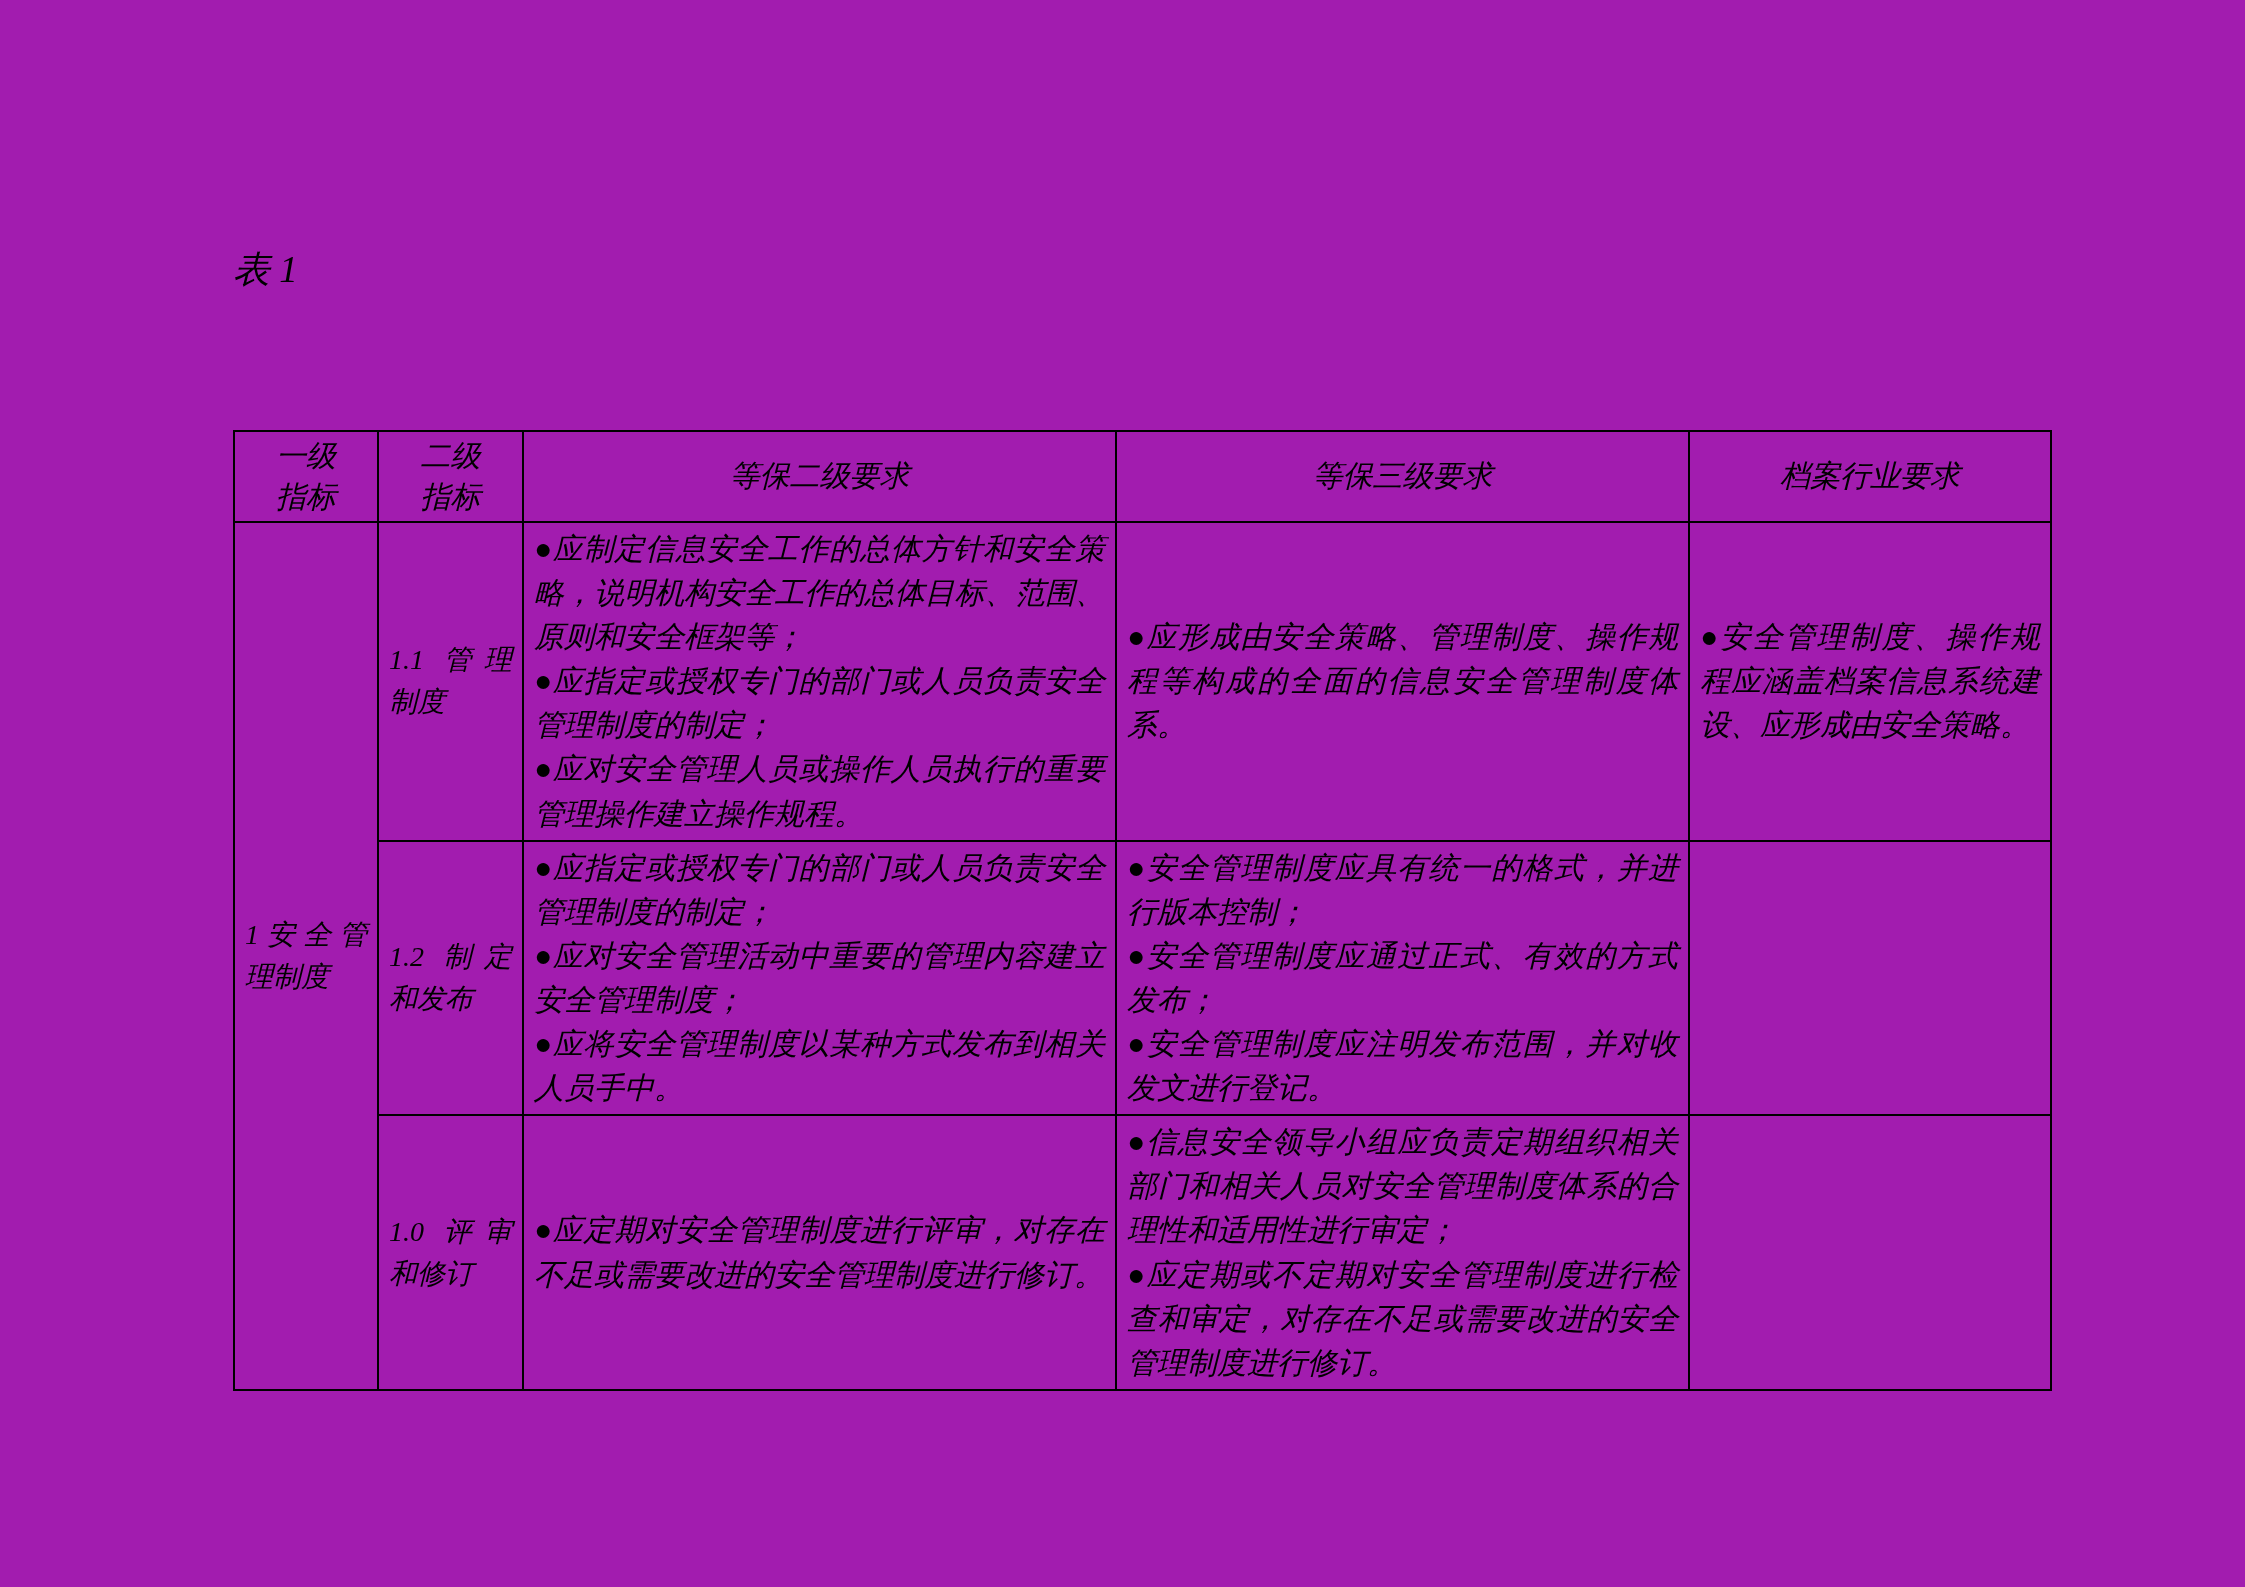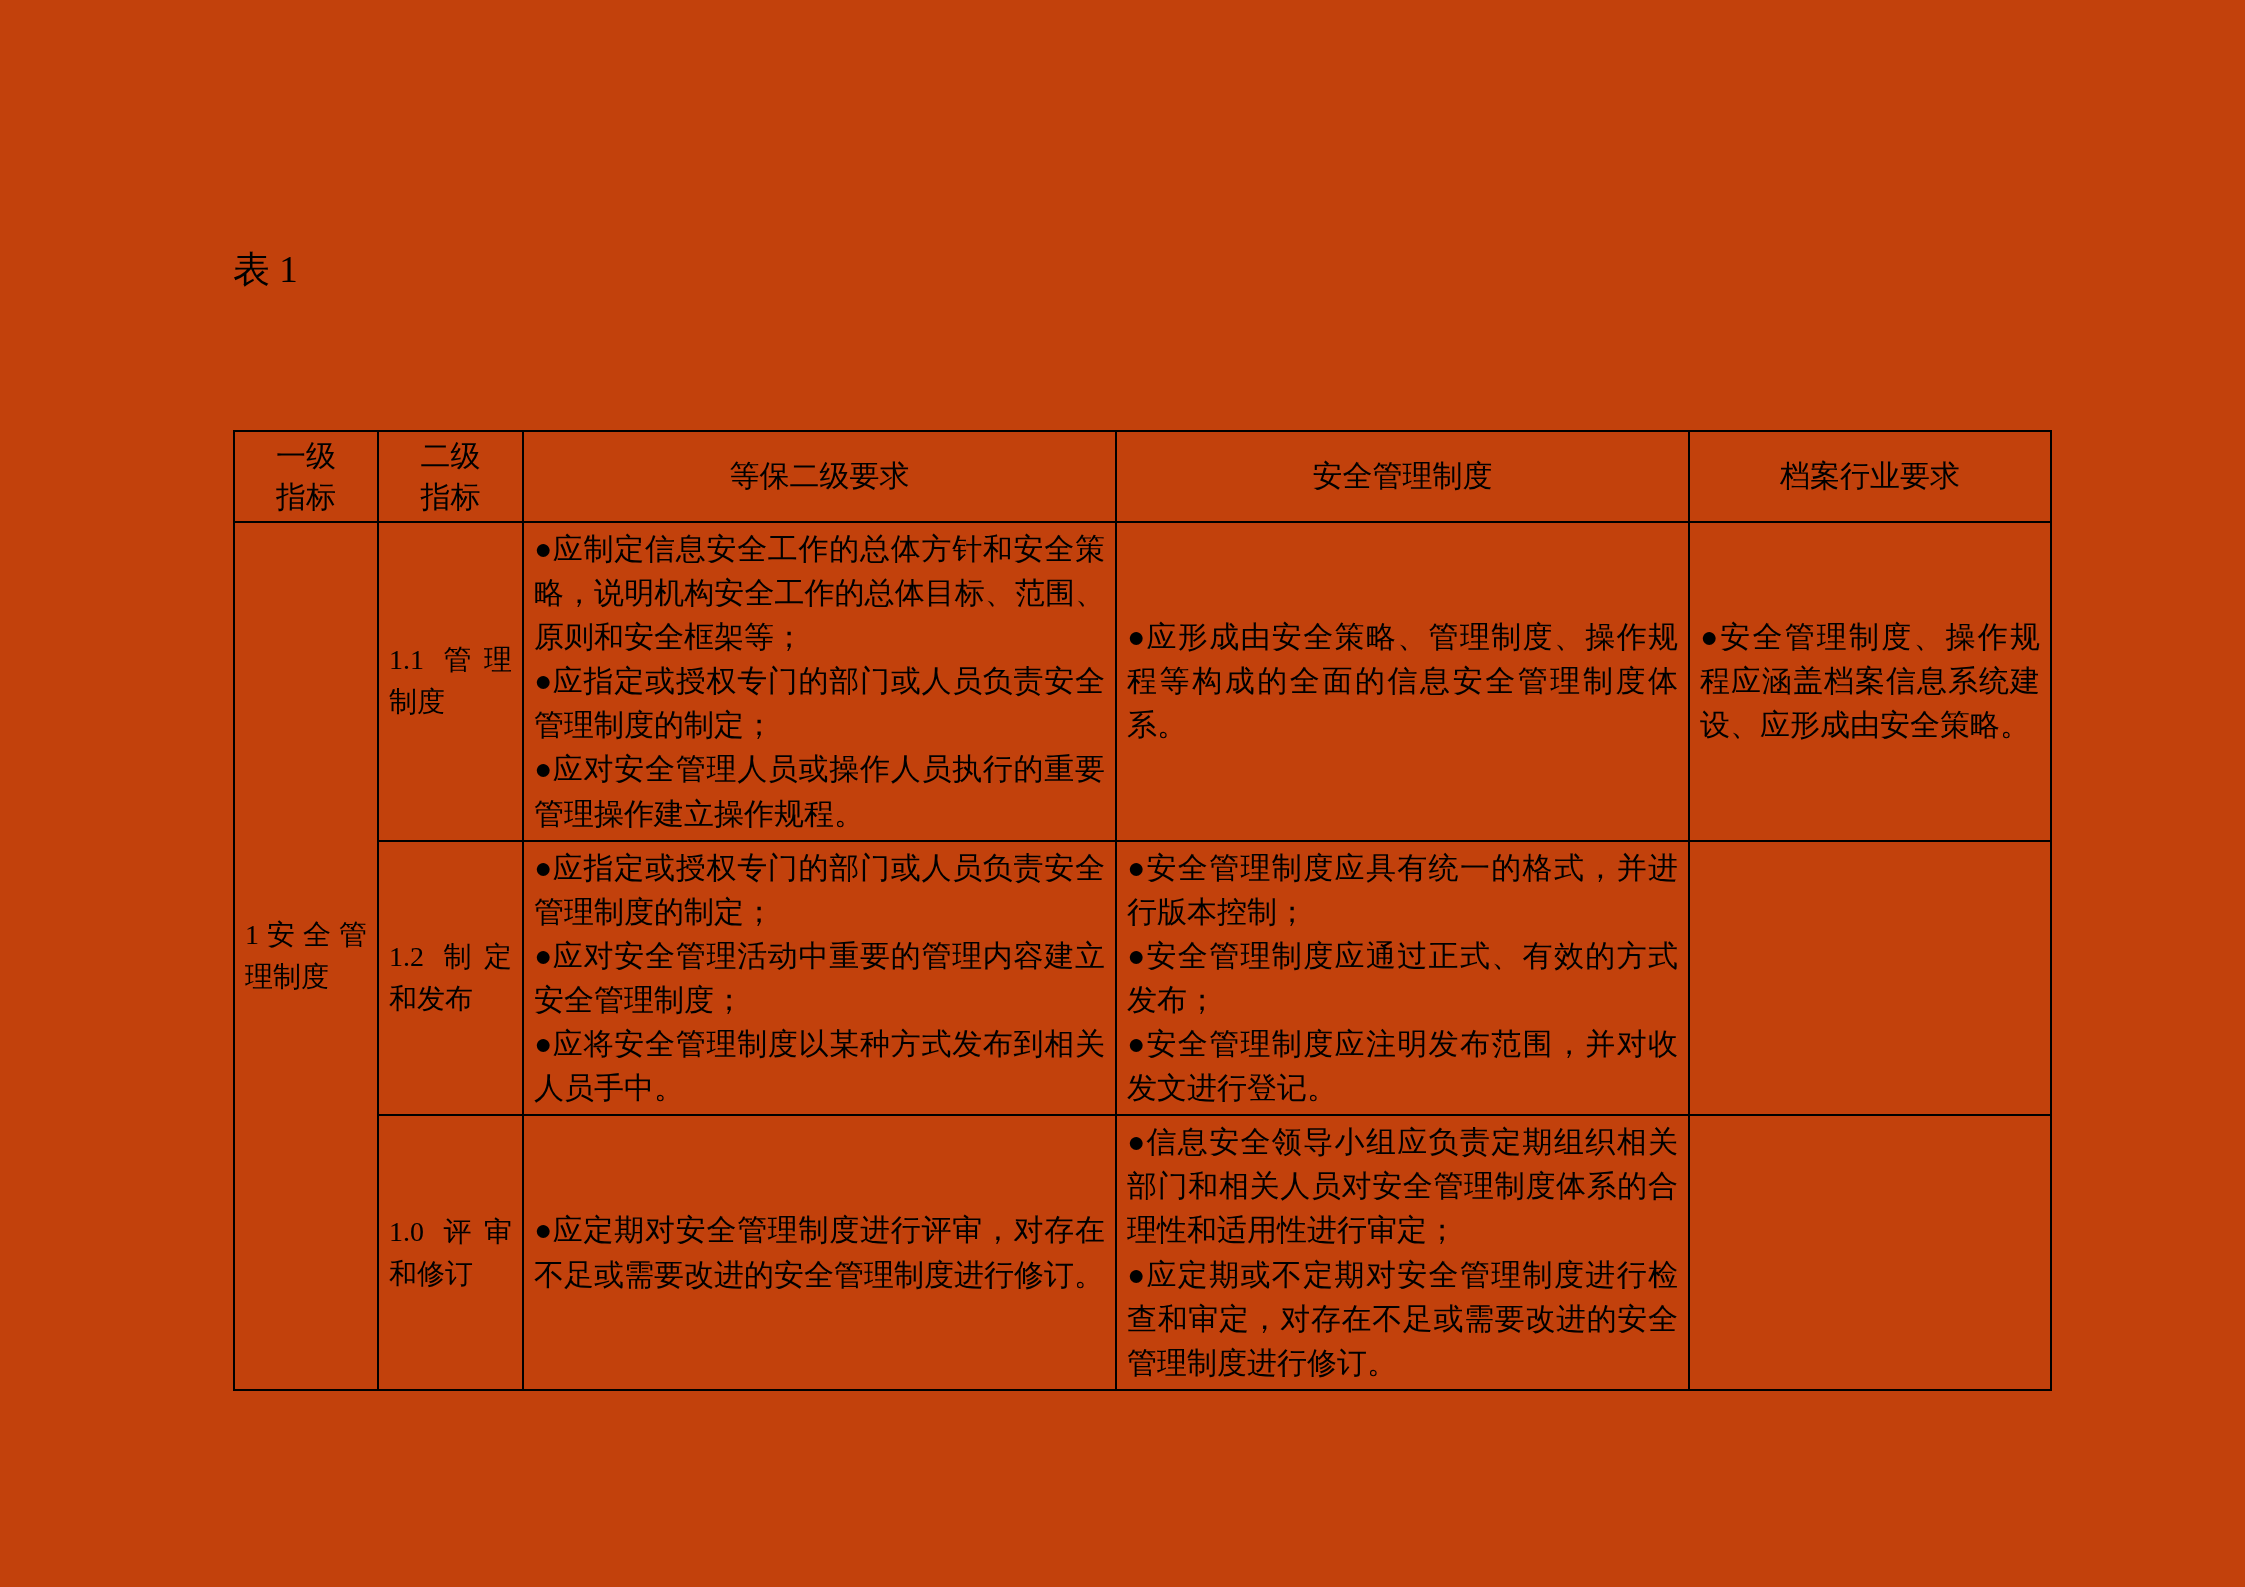--- a/index.html
+++ b/index.html
@@ -11,21 +11,22 @@
     width: 2245px;
     height: 1587px;
     position: relative;
     overflow: hidden;
     font-family: "Liberation Sans", sans-serif;
     color: #000;
   }
   .page {
     position: absolute;
     inset: 0;
-    background: #c2410c;
+    background: #a21caf;
+    font-style: italic;
   }
   .table-label {
     position: absolute;
     left: 233px;
     top: 248px;
     font-family: "Liberation Serif", serif;
     font-size: 37px;
     line-height: 1.2;
     color: #000;
   }
@@ -103,21 +104,21 @@
       <col style="width:362px">
     </colgroup>
 
     <tbody>
         <tr class="header-row">
       <th>一级
 指标</th>
       <th>二级
 指标</th>
       <th>等保二级要求</th>
-      <th>安全管理制度</th>
+      <th>等保三级要求</th>
       <th>档案行业要求</th>
     </tr>
 
     <tr class="row-1">
       <td class="indicator-cell" rowspan="3">1安全管理制度</td>
       <td class="indicator-cell">1.1 管理制度</td>
       <td class="req-cell">
         <div class="bullet">●应制定信息安全工作的总体方针和安全策略，说明机构安全工作的总体目标、范围、原则和安全框架等；</div>
         <div class="bullet">●应指定或授权专门的部门或人员负责安全管理制度的制定；</div>
         <div class="bullet">●应对安全管理人员或操作人员执行的重要管理操作建立操作规程。</div>

